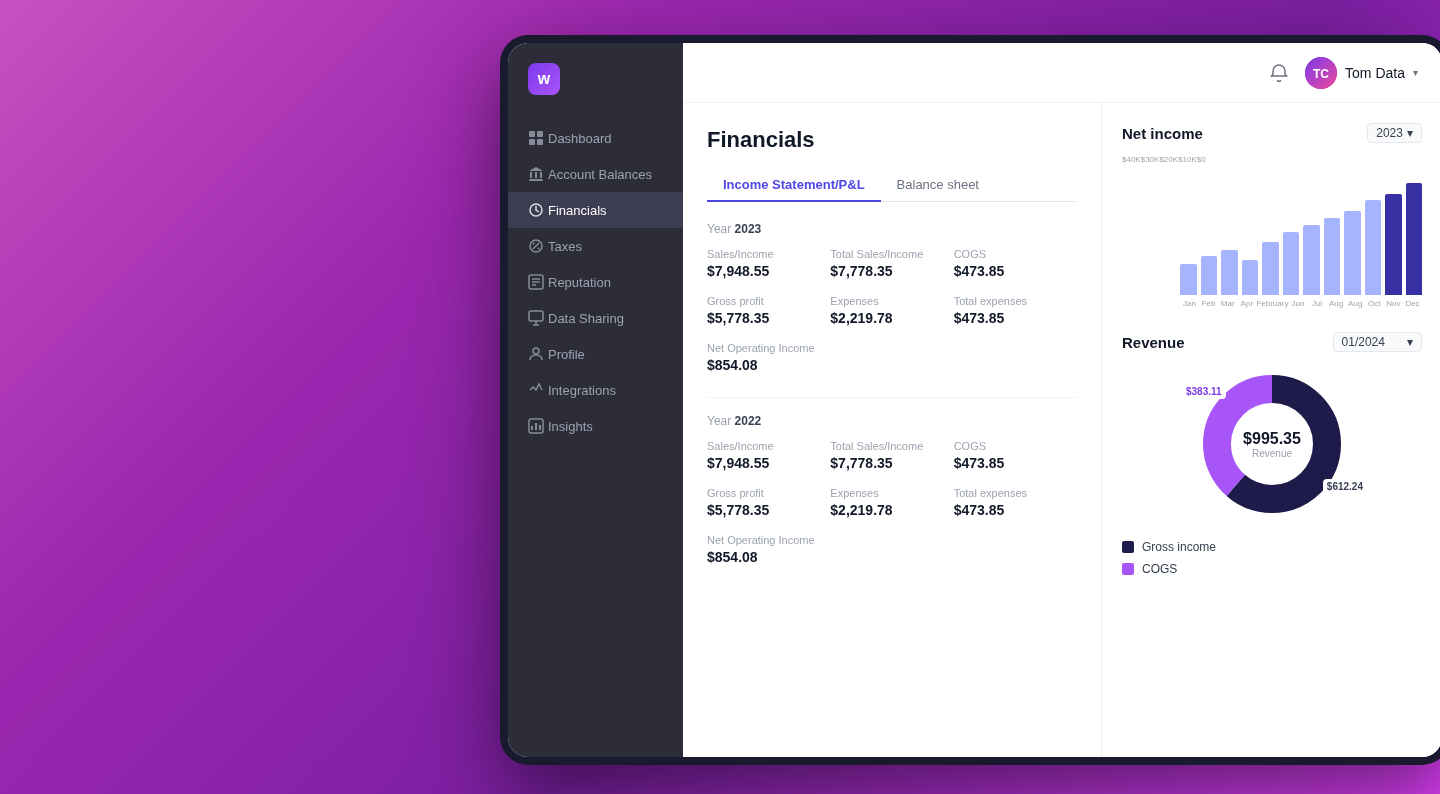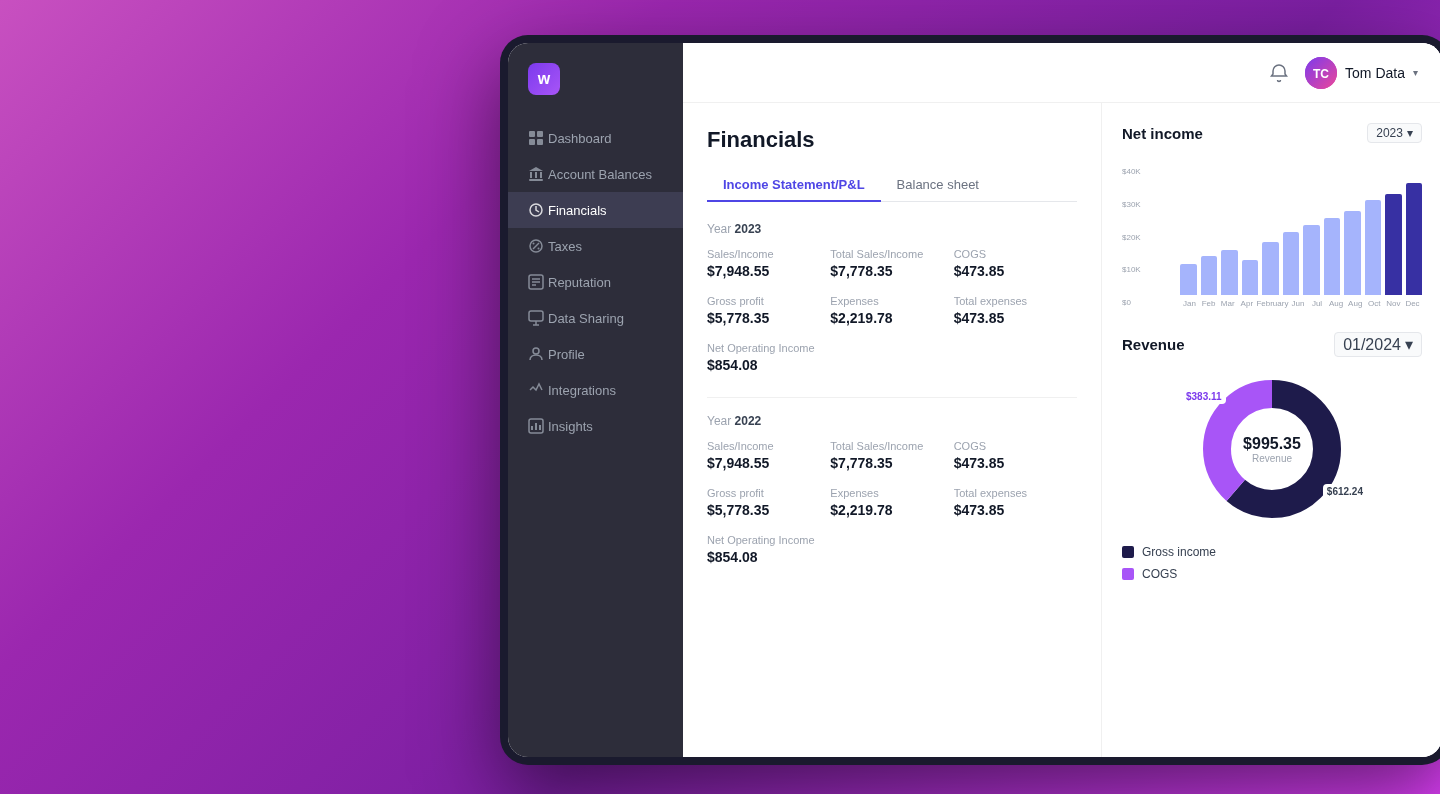--- a/index.html
+++ b/index.html
@@ -299,24 +299,24 @@
     .bar-label {
       flex: 1;
       font-size: 8px;
       color: #9ca3af;
       text-align: center;
     }
 
     .y-axis {
       position: absolute;
       left: 0;
-      top: 12px;
+      top: 0;
       height: 140px;
       display: flex;
-      flex-direction: column;
+      flex-direction: row;
       justify-content: space-between;
     }
 
     .y-label {
       font-size: 8px;
       color: #9ca3af;
     }
 
     .chart-wrapper {
       position: relative;
@@ -333,30 +333,30 @@
       margin-bottom: 12px;
     }
 
     .revenue-title {
       font-size: 15px;
       font-weight: 700;
       color: #111827;
     }
 
     .revenue-filter {
-      font-size: 16px;
+      font-size: 12px;
       color: #374151;
       background: #f9fafb;
       border: 1px solid #e5e7eb;
       border-radius: 4px;
       padding: 2px 8px;
       cursor: pointer;
       display: flex;
       align-items: center;
-      gap: 4px;
+      gap: 22px;
     }
 
     .donut-container {
       display: flex;
       flex-direction: column;
       align-items: center;
     }
 
     .donut-svg-wrap {
       position: relative;

